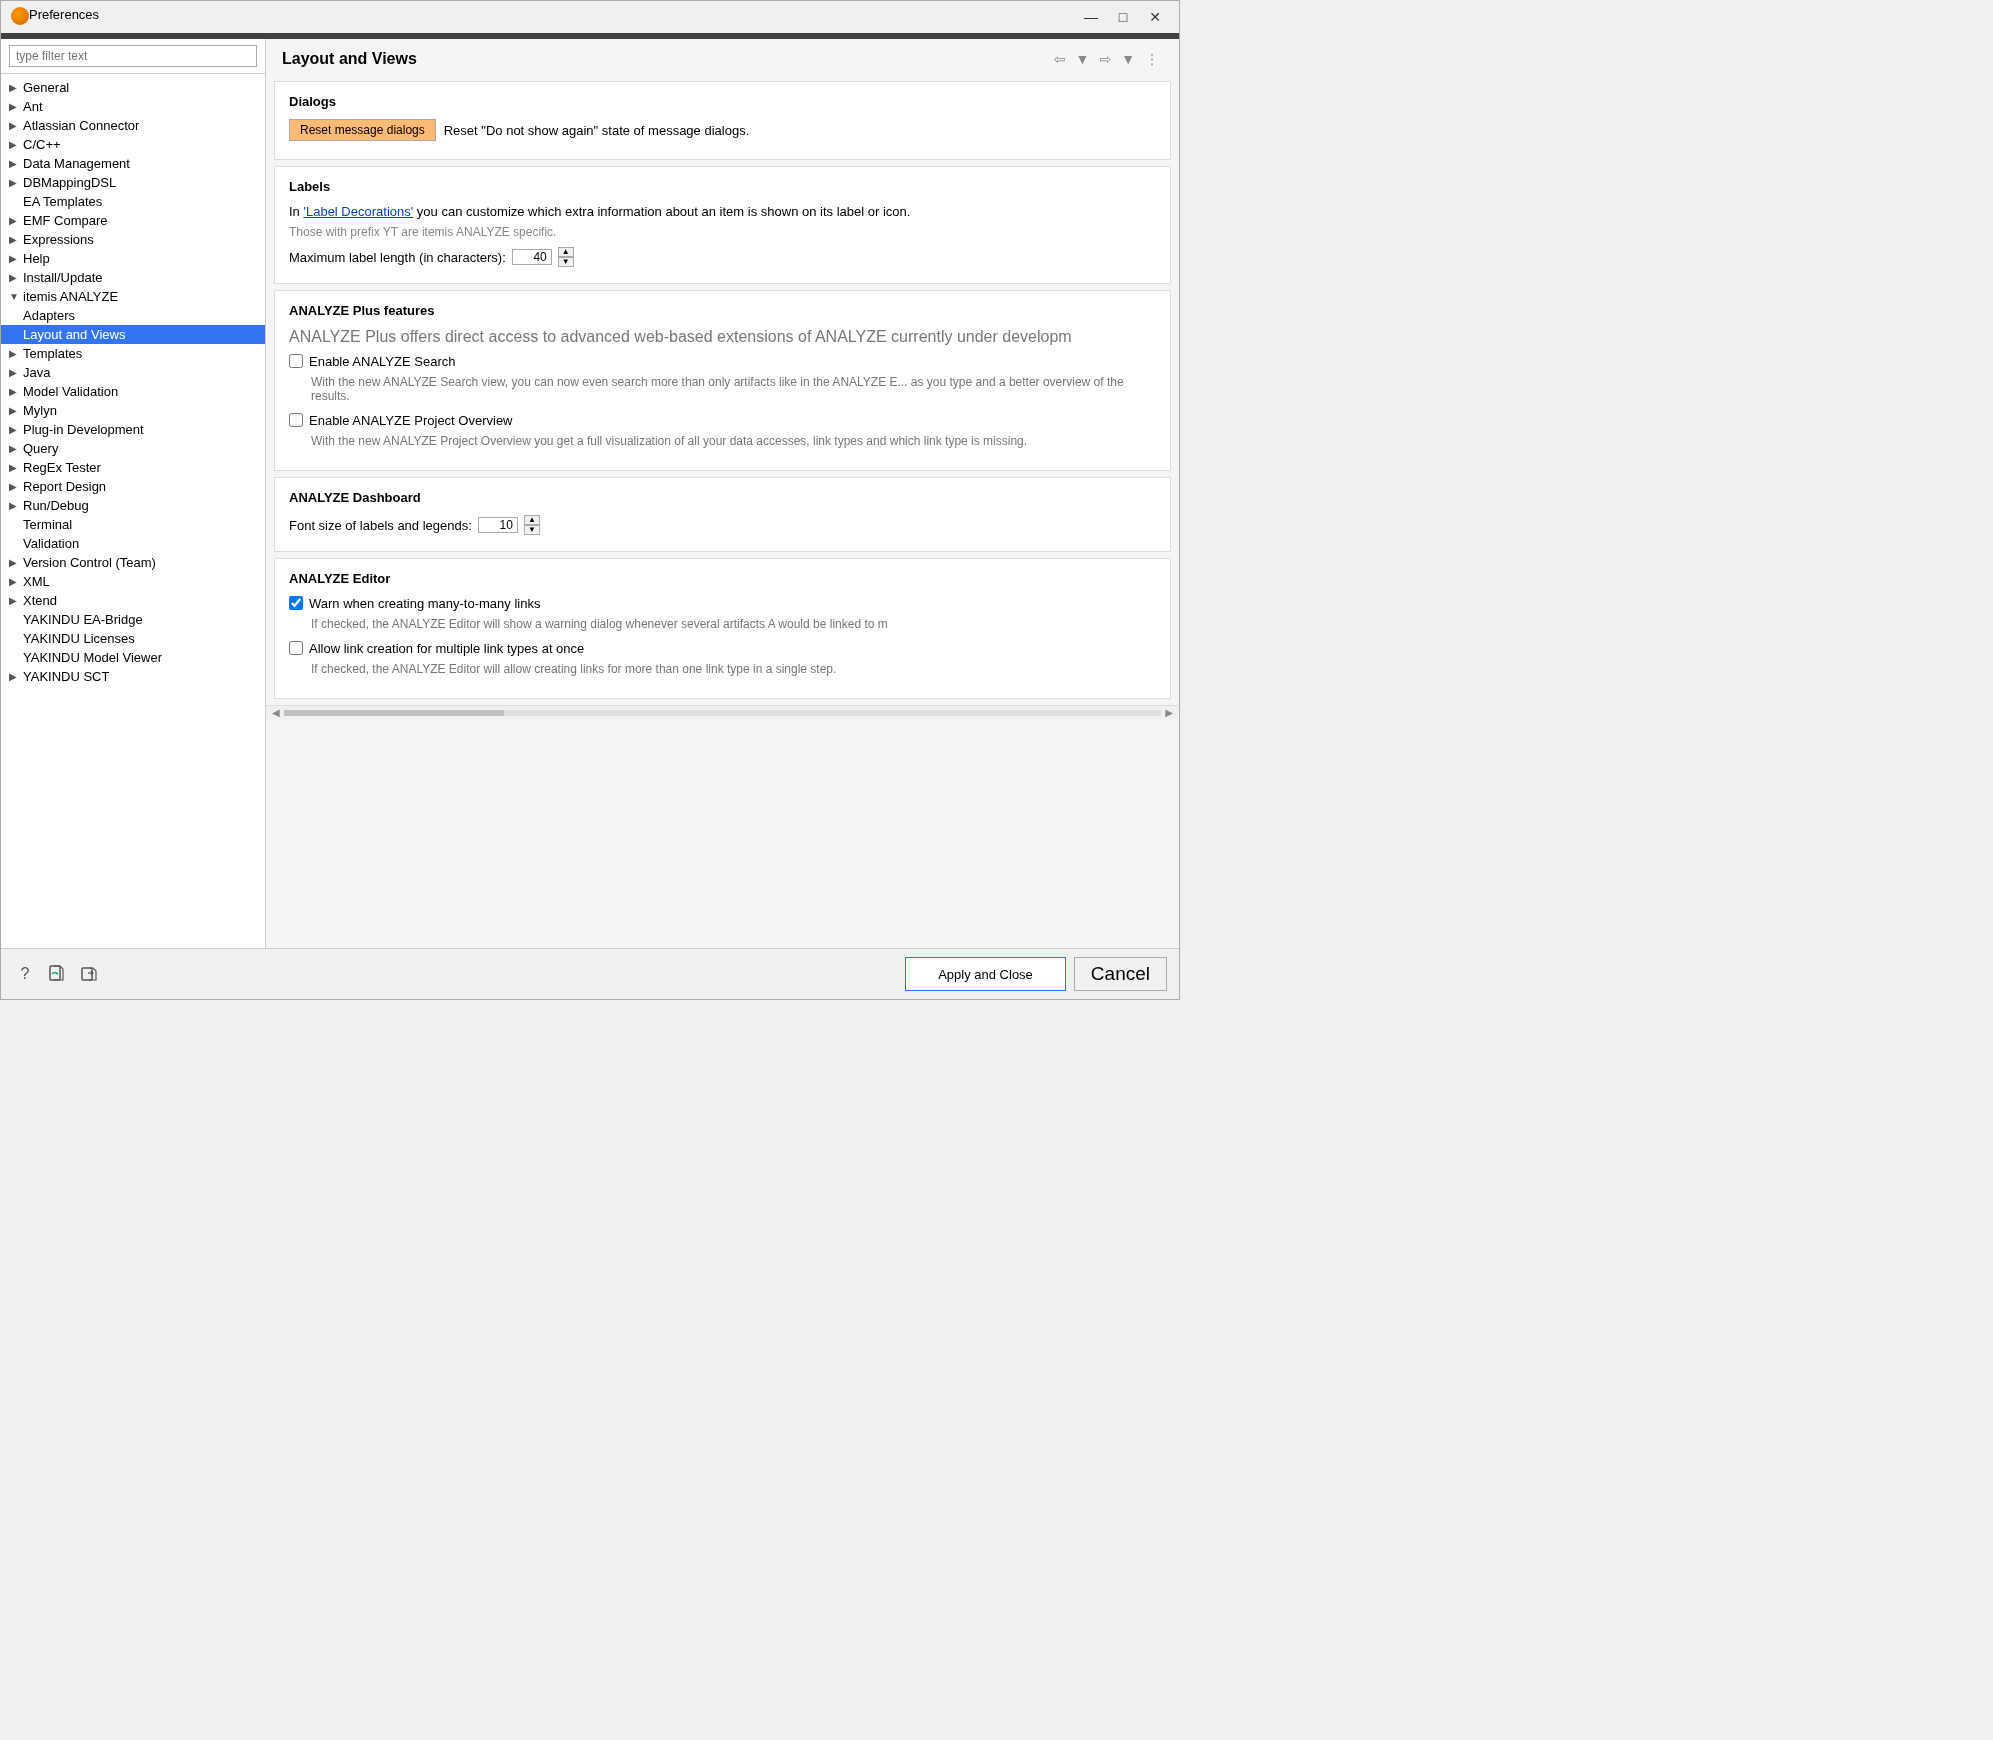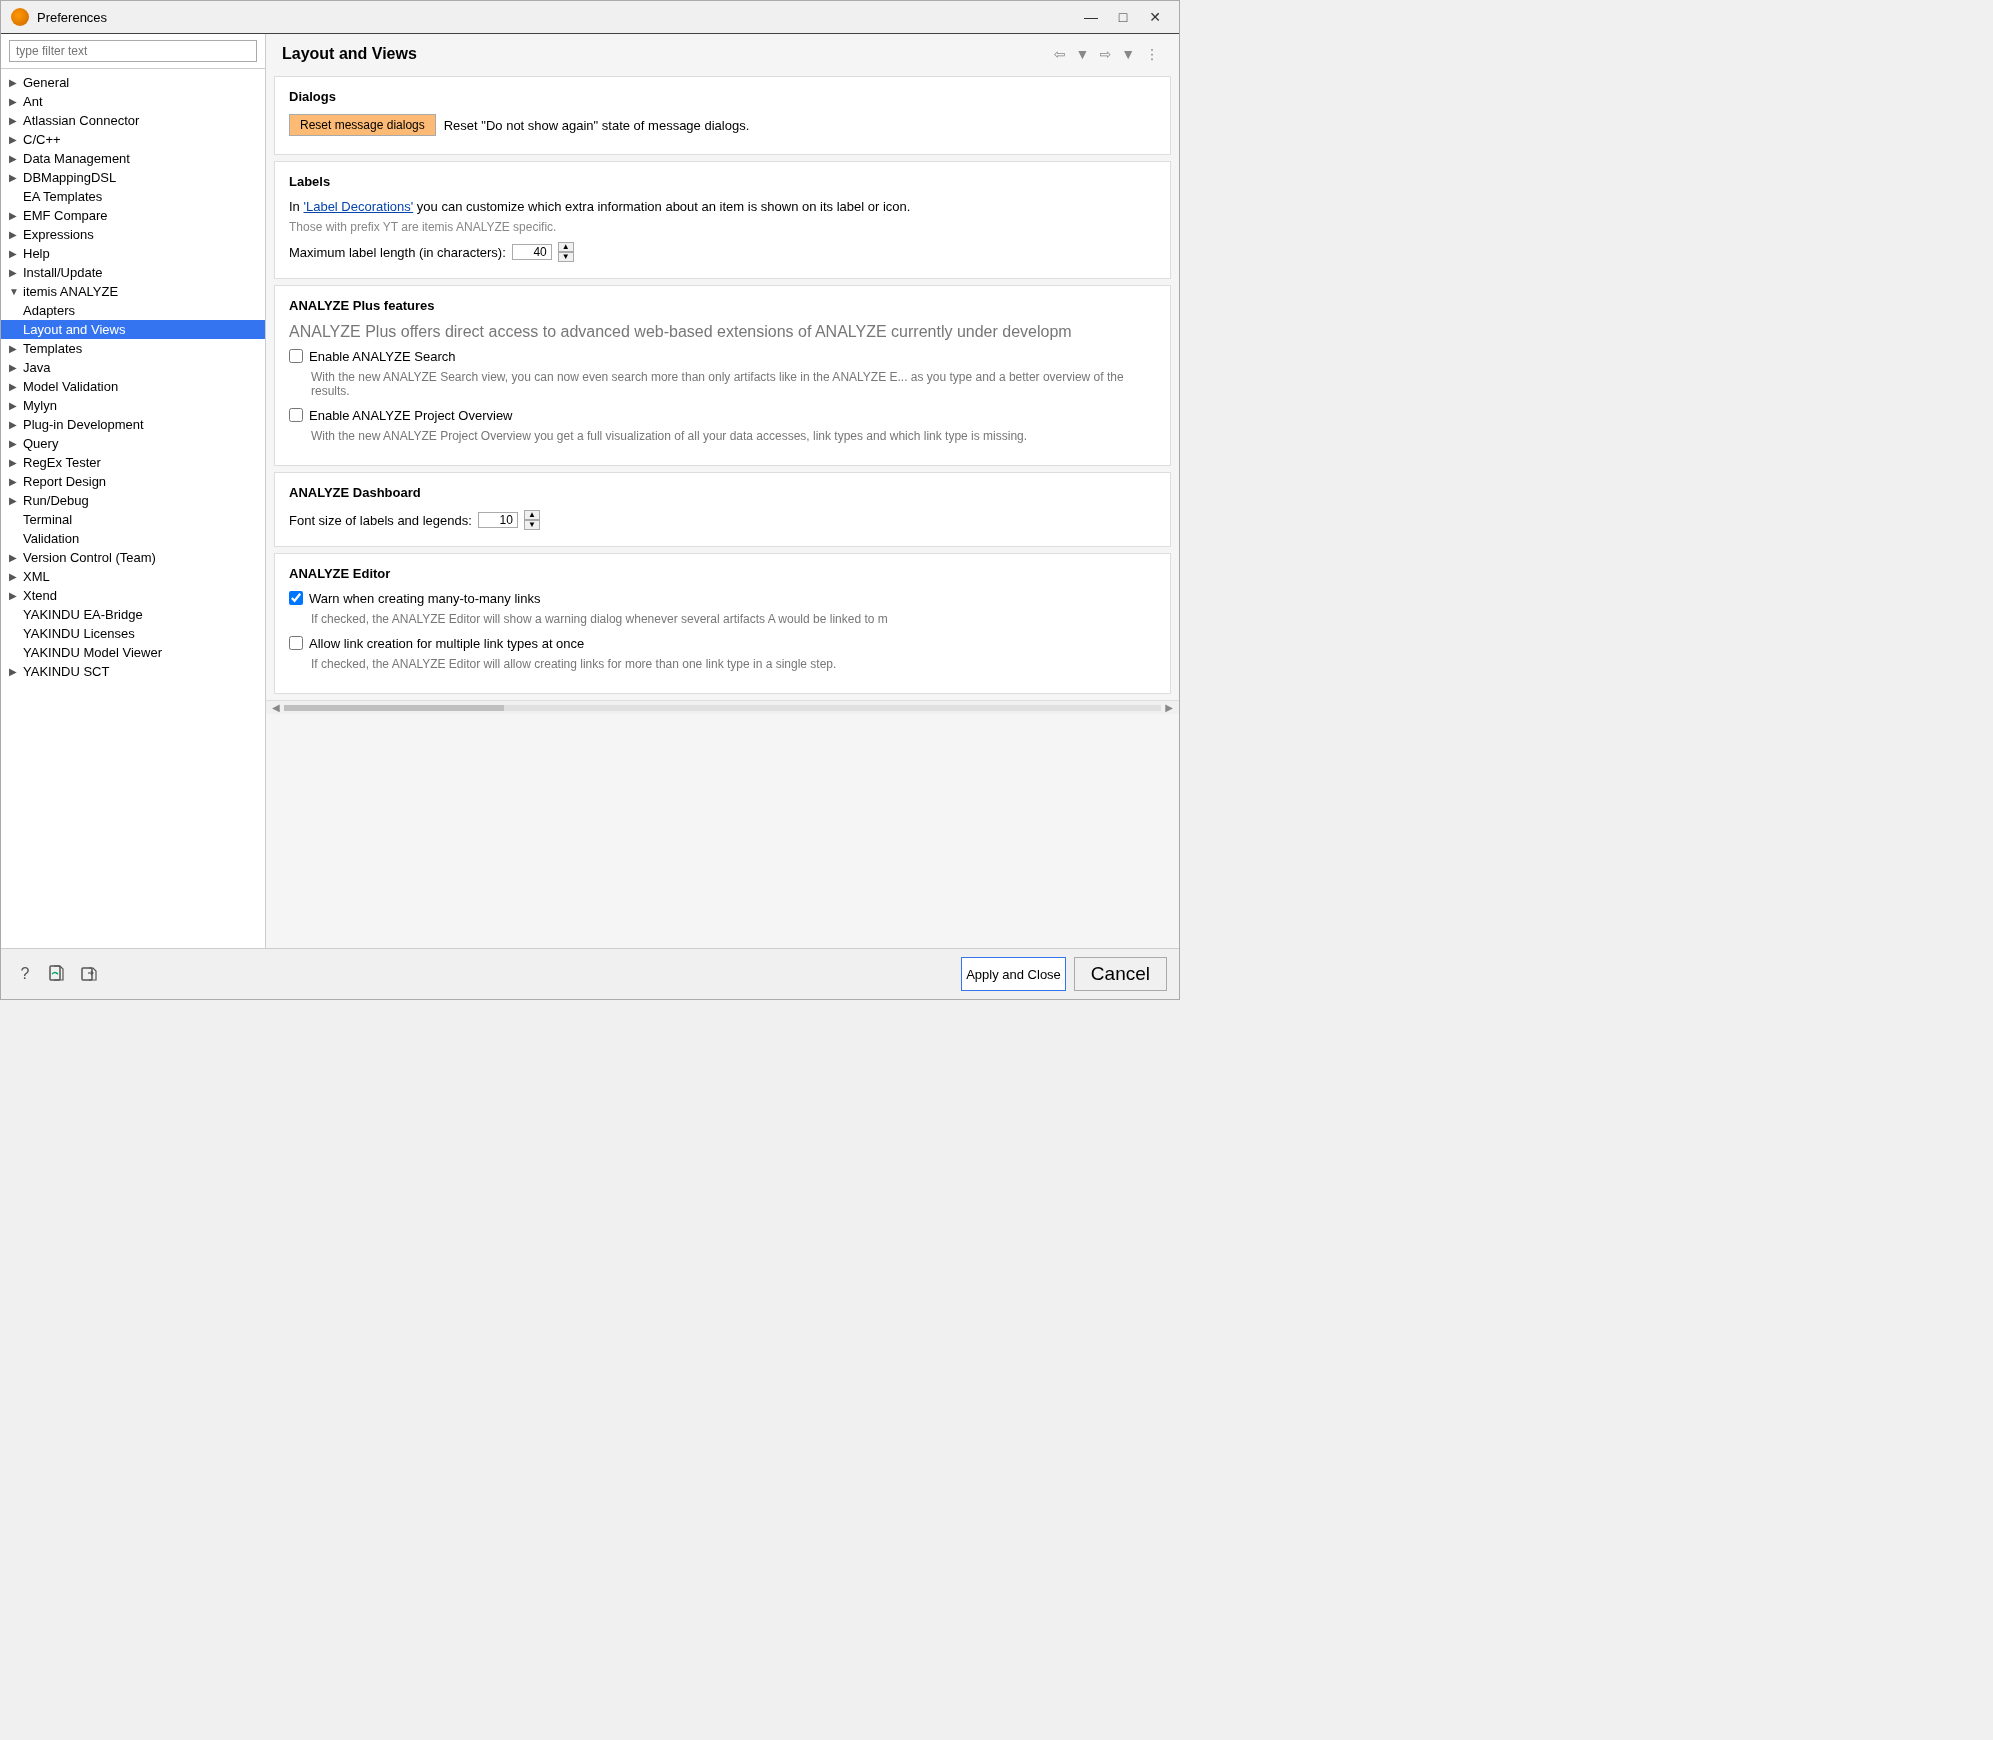--- a/index.html
+++ b/index.html
@@ -10,24 +10,22 @@
       height: 1000px;
       background: #f0f0f0;
       border: 1px solid #aaa;
       display: flex;
       flex-direction: column;
     }
 
     .titlebar {
       background: #f0f0f0;
       display: flex;
-      align-items: center;
       padding: 6px 10px;
-      border-bottom: 1px solid #404040;
-      gap: 8px;
+      border-bottom: 6px solid #404040;
     }
 
     .titlebar-icon {
       width: 18px;
       height: 18px;
       background: radial-gradient(circle at 40% 40%, #f90, #c60);
       border-radius: 50%;
     }
 
     .titlebar-title {
@@ -307,21 +305,21 @@
       font-size: 16px;
       color: #555;
     }
 
     .bottom-right {
       display: flex;
       gap: 8px;
     }
 
     .apply-btn {
-      padding: 5px 4px;
+      padding: 5px 32px;
       border: 1px solid #3574f0;
       background: #fff;
       color: #000;
       cursor: pointer;
       font-size: 13px;
     }
 
     .cancel-btn {
       padding: 5px 16px;
       border: 1px solid #aaa;

